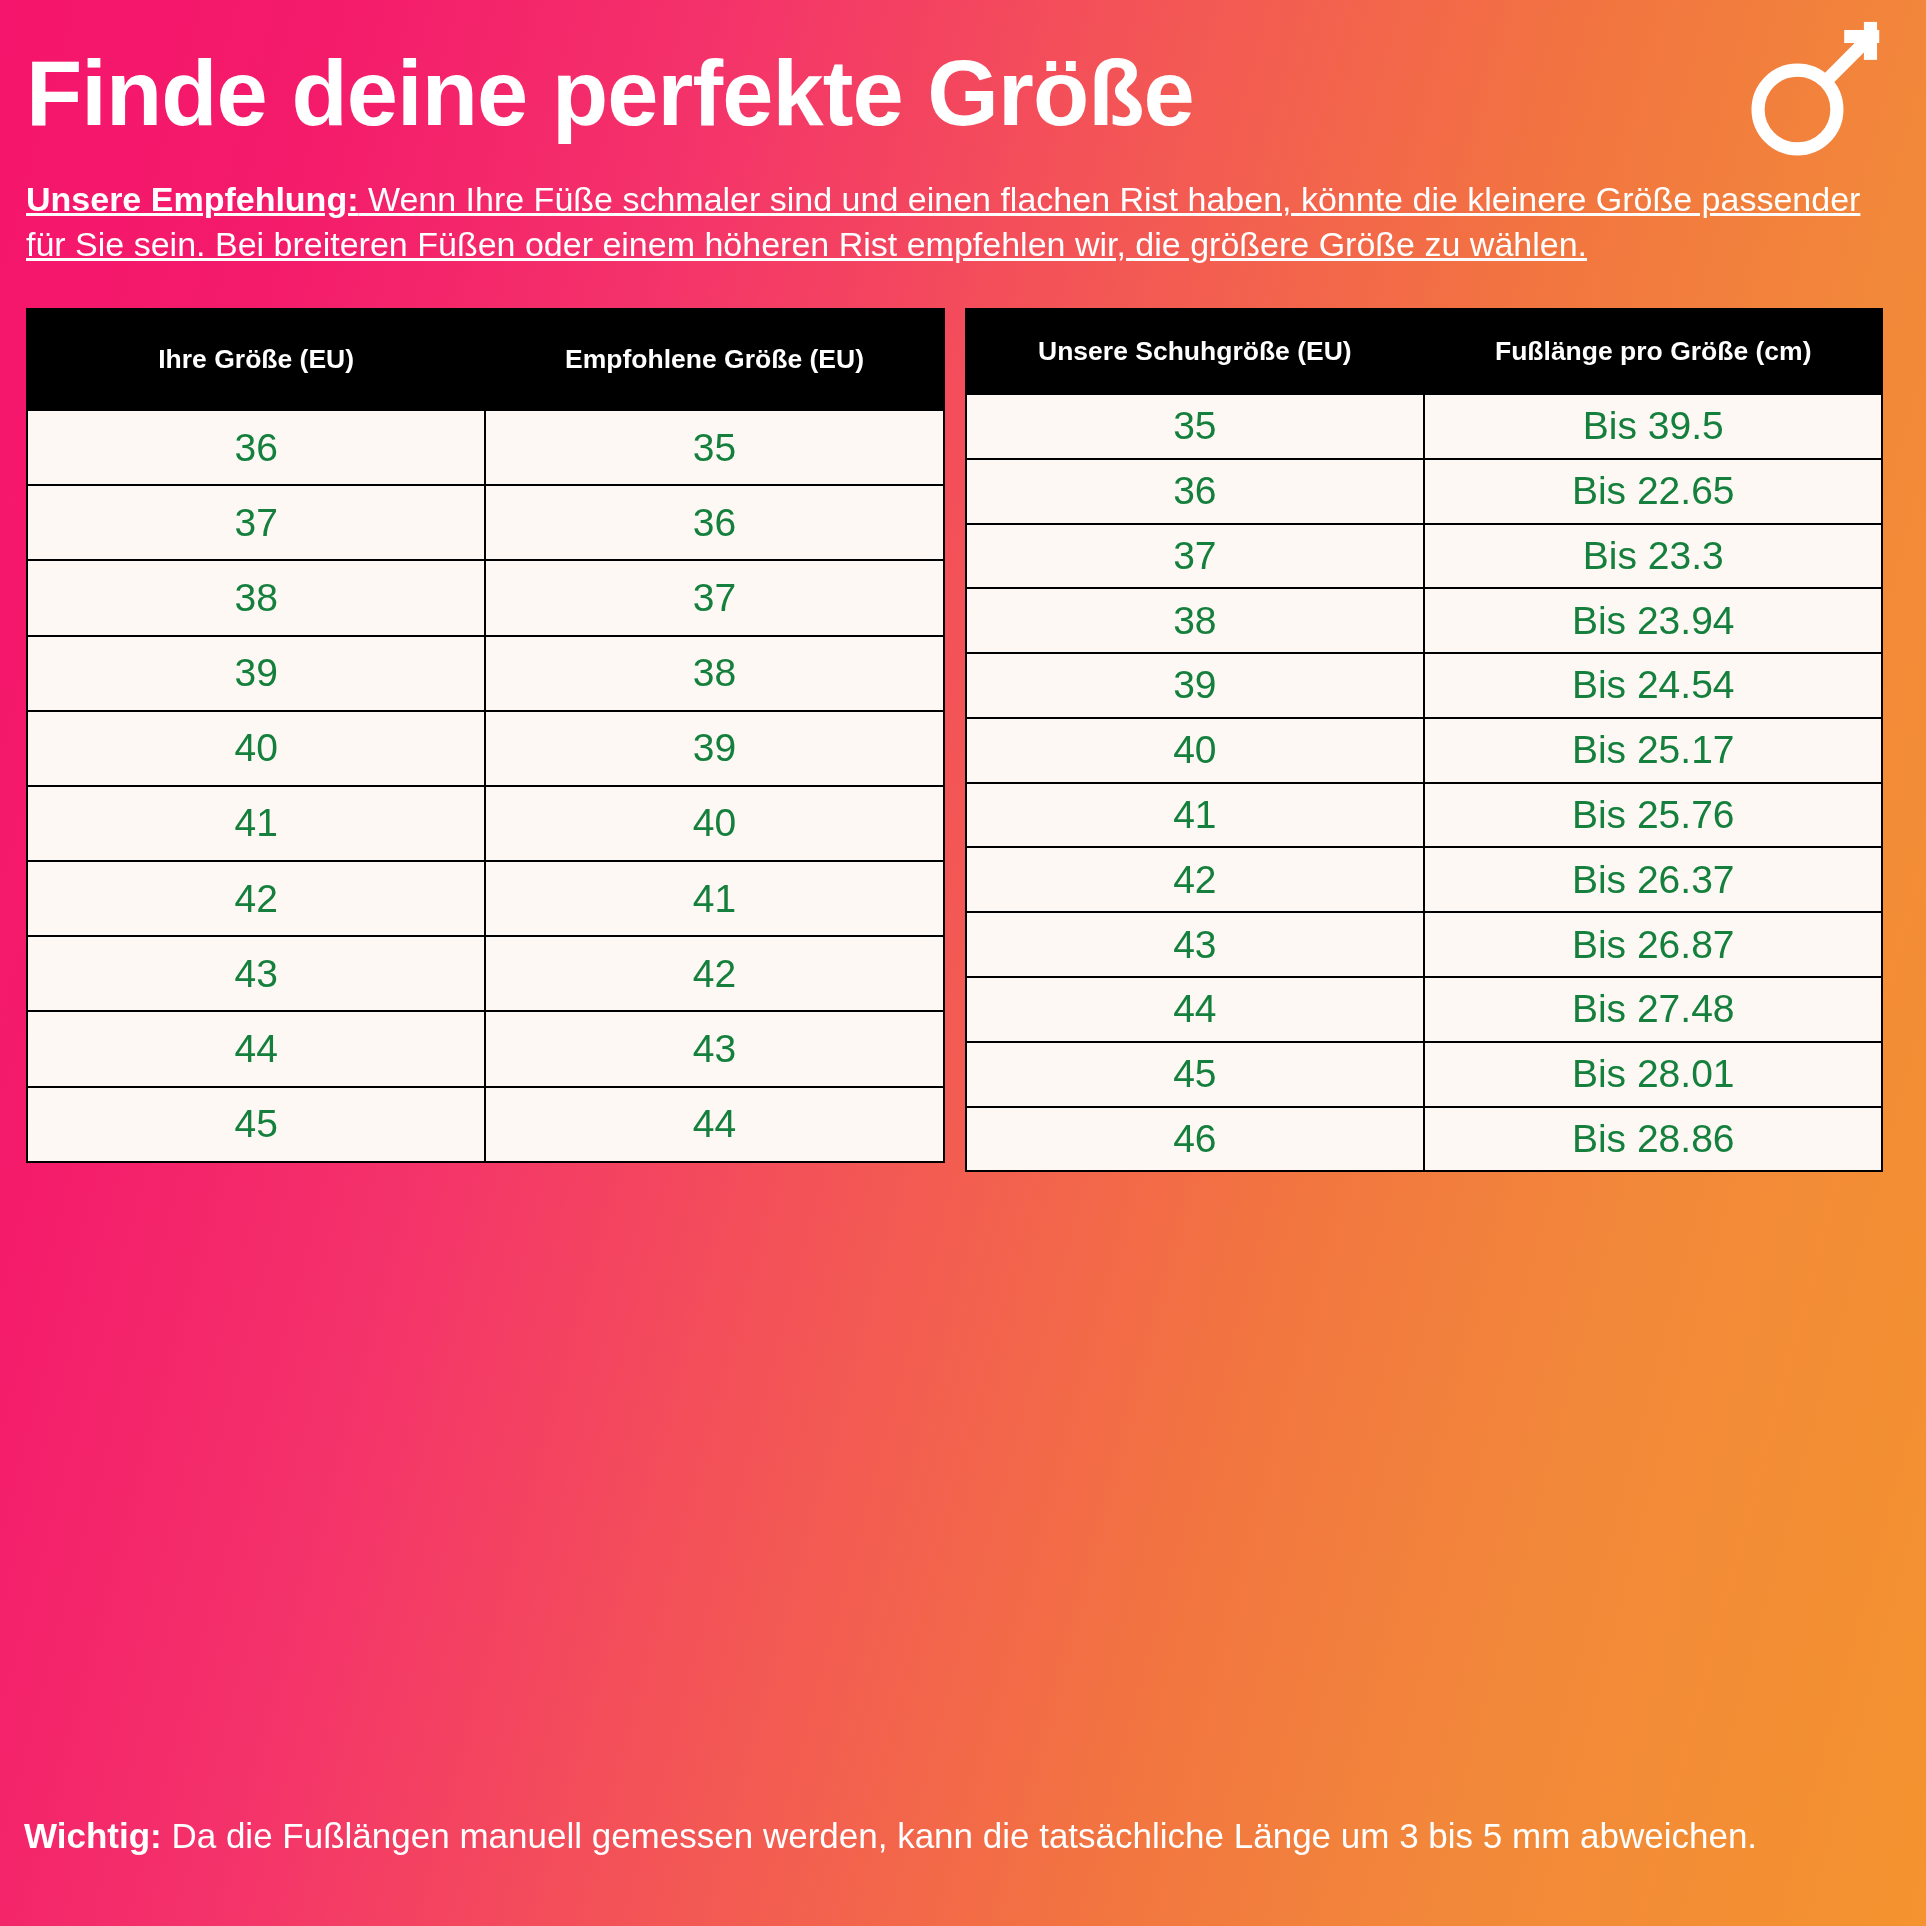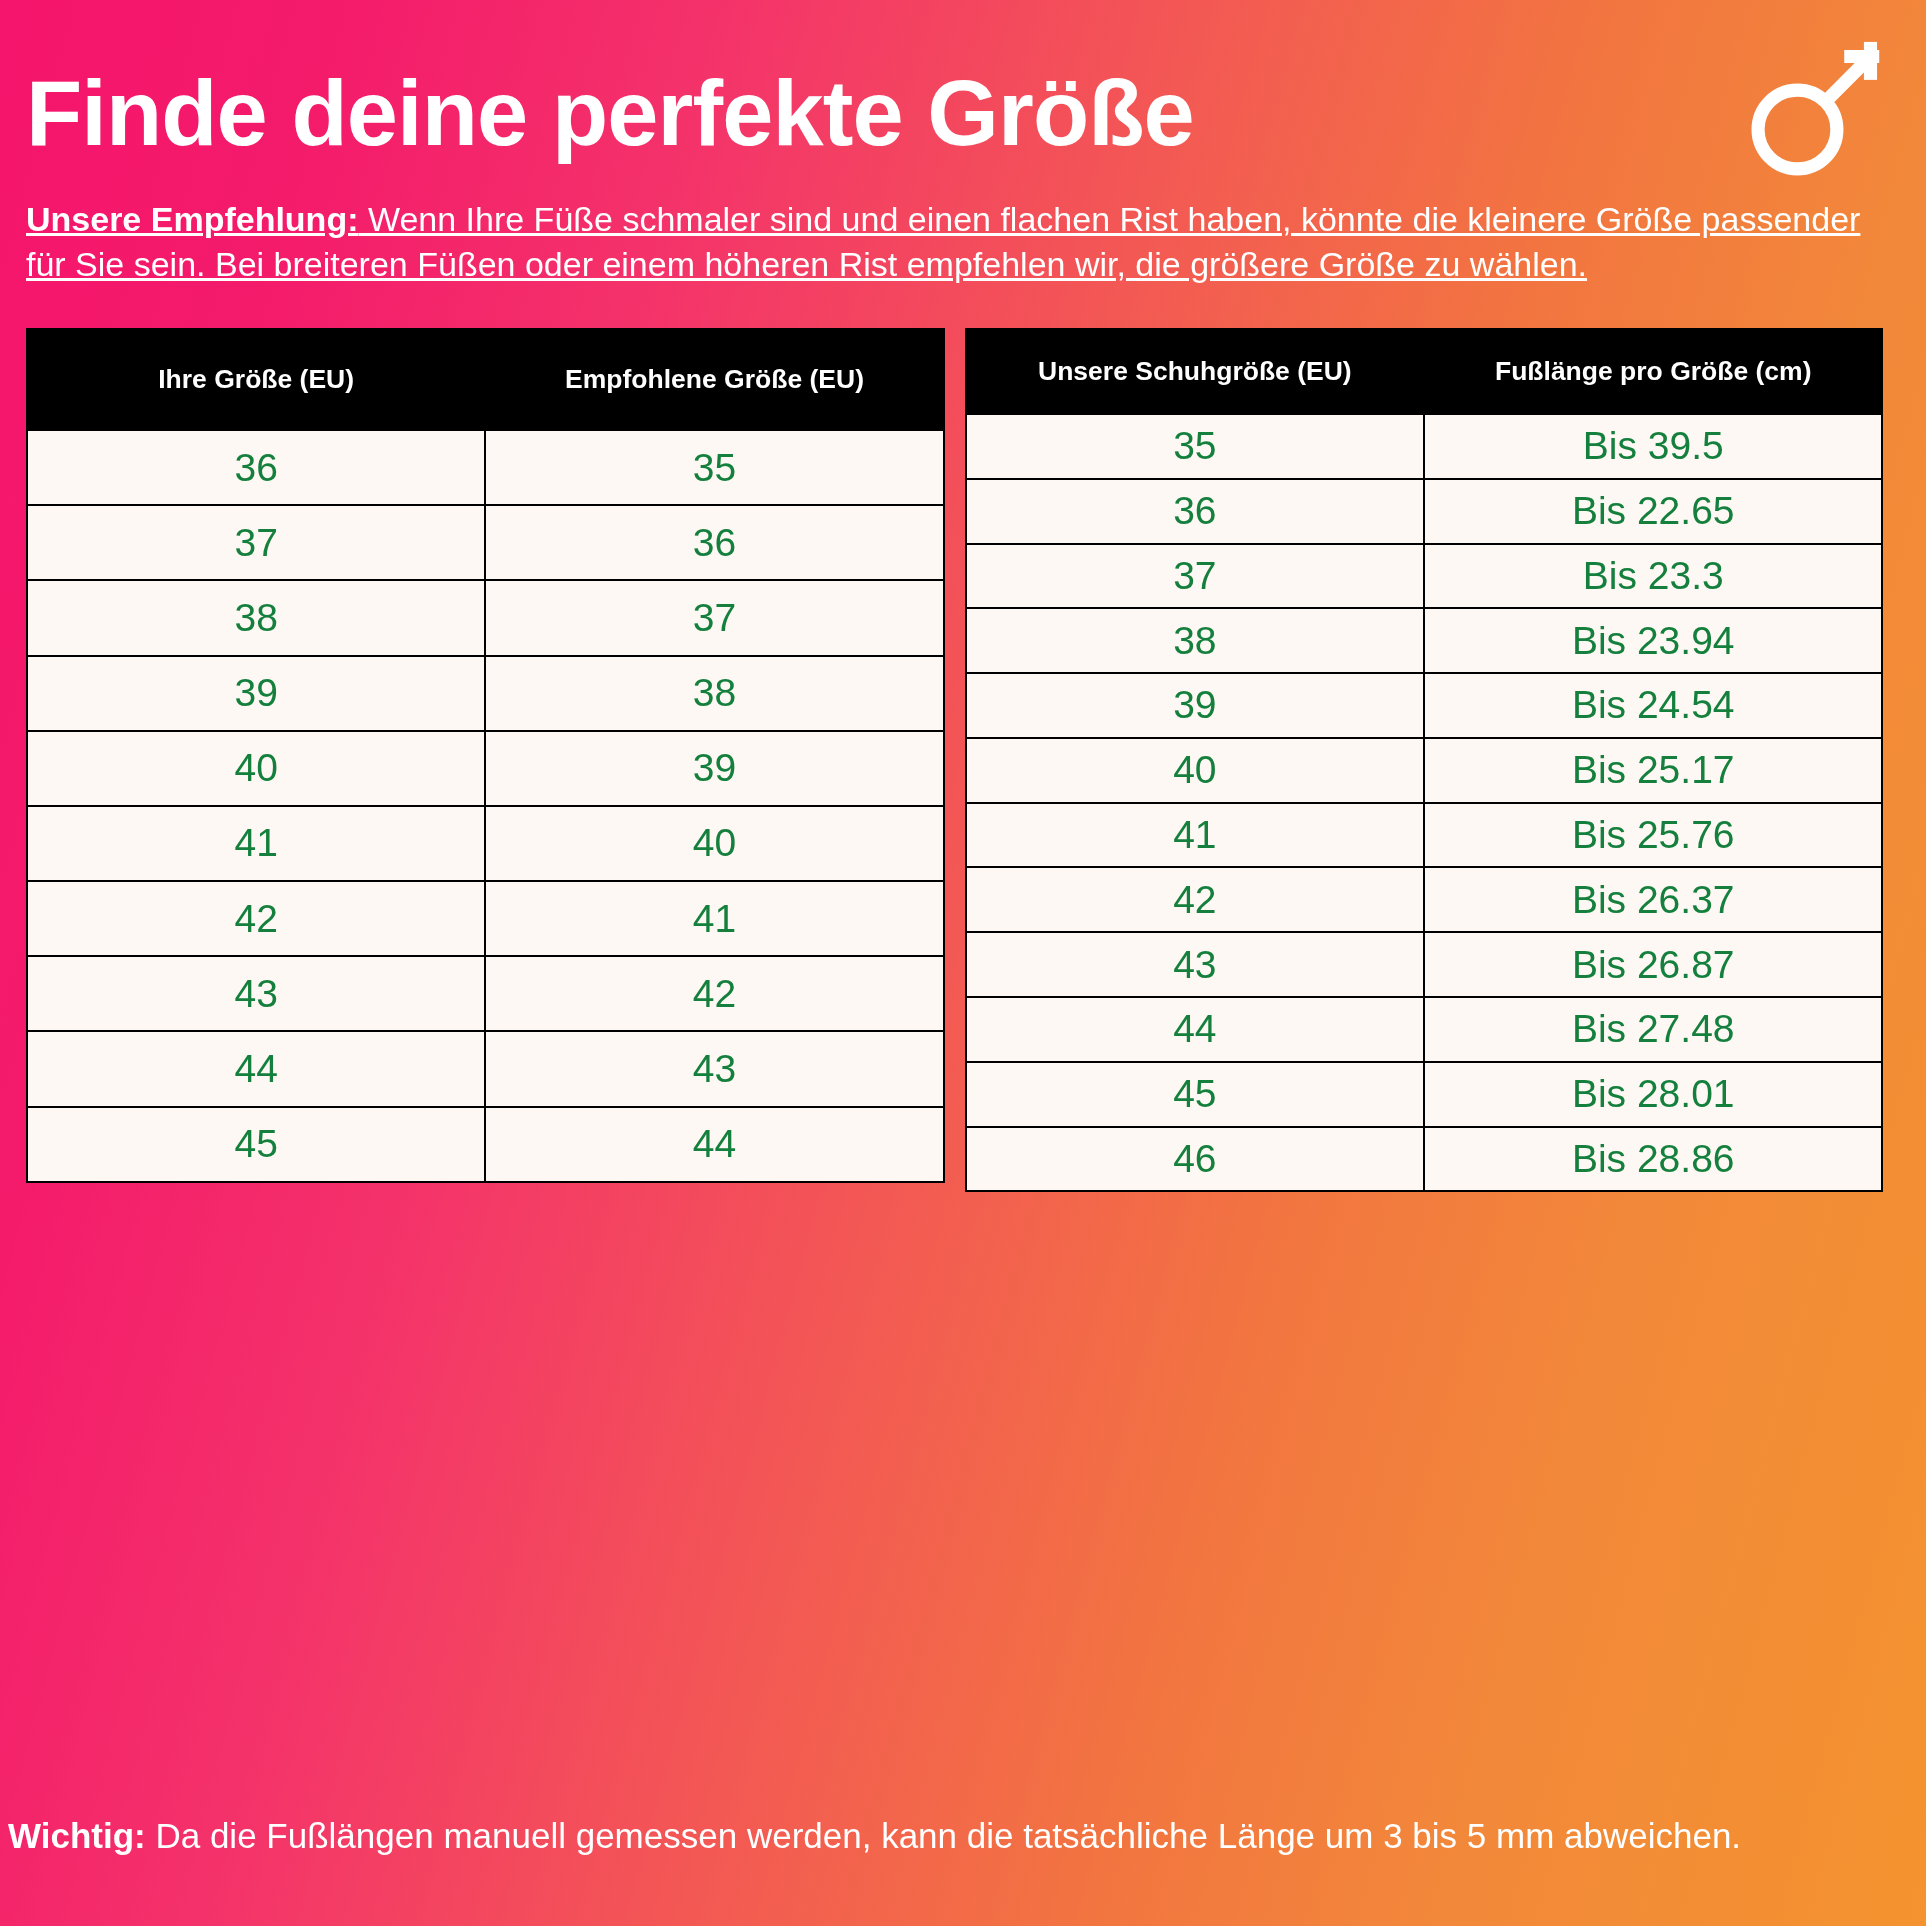--- a/index.html
+++ b/index.html
@@ -29,21 +29,20 @@
     font-weight: 700;
     color: rgba(255,255,255,0.07);
     letter-spacing: -17px;
     line-height: 1;
     user-select: none;
     pointer-events: none;
   }
   .content {
     position: relative;
     padding: 43px 34px 0 26px;
-    margin-top: 20px;
   }
   .gender-icon {
     position: absolute;
     top: 19px;
     right: 38px;
     width: 146px;
     height: 146px;
   }
   h1.title {
     margin: 0;
@@ -103,21 +102,21 @@
     padding: 14.6px 5.1px;
   }
   .right-table thead th { padding: 26px 5.1px; }
   .right-table tbody td { padding: 9.4px 5.1px; font-size: 39px; }
   p.important {
     color: #ffffff;
     font-size: 35px;
     line-height: 1.32;
     margin: 0;
     position: absolute;
-    left: 8px;
+    left: 24px;
     right: 26px;
     bottom: 67px;
   }
 </style>
 </head>
 <body>
 
 <div id="page">
 
   <div class="watermark">&nbsp;</div>

